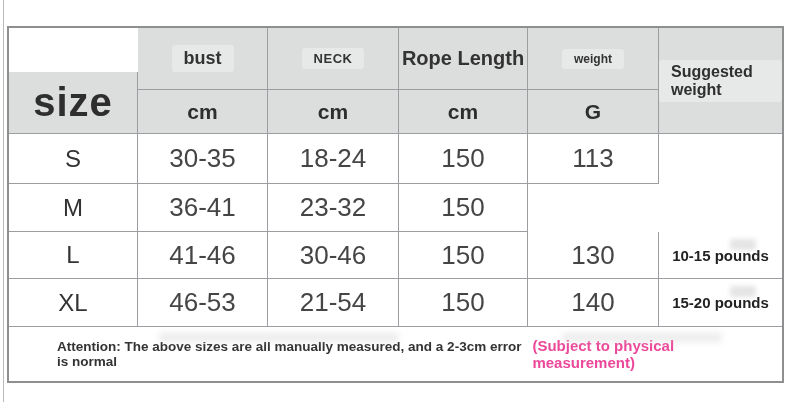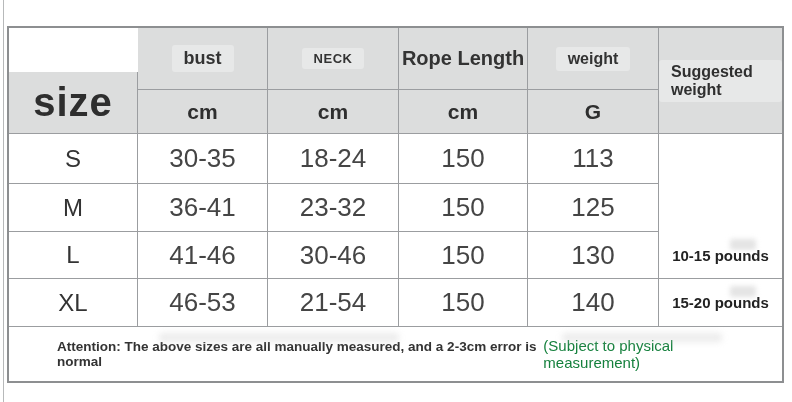--- a/index.html
+++ b/index.html
@@ -30,37 +30,37 @@
   .no-r { border-right: none; }
   .no-b { border-bottom: none; }
   .hdr { background: #dcdddd; }
 
   .size-cell { grid-column: 1; grid-row: 1 / span 2; font-size: 40px; font-weight: 600; color: #2e2e2e; letter-spacing: 1px; margin-top: 44px; }
   .sugg-cell { grid-column: 6; grid-row: 1 / span 2; font-size: 16px; font-weight: 600; color: #2f2f2f; }
 
   .h-bust  { font-size: 18px; font-weight: 600; }
   .h-neck  { font-size: 13px; font-weight: 600; letter-spacing: .5px; }
   .h-rope  { font-size: 20px; font-weight: 600; }
-  .h-weight{ font-size: 16px; font-weight: 600; }
+  .h-weight{ font-size: 12px; font-weight: 600; }
   .h-unit  { font-size: 21px; font-weight: 700; color: #2e2e2e; }
 
   .hl { background: rgba(255,255,255,0.32); padding: 3px 12px; border-radius: 3px; }
 
   .sz   { font-size: 24px; font-weight: 500; color: #333; }
   .num  { font-size: 26px; font-weight: 400; color: #454545; }
   .pounds { font-size: 15px; font-weight: 600; color: #222; }
 
   .footer-cell {
     grid-column: 1 / span 6; grid-row: 7;
     display: flex; align-items: center; justify-content: flex-end;
     padding: 0 26px 0 48px;
     position: relative;
   }
   .attn { font-size: 13.5px; font-weight: 600; color: #333; }
-  .note { font-size: 15px; font-weight: 400; color: #15803d; }
+  .note { font-size: 15px; font-weight: 700; color: #ec4899; }
 
   .smudge {
     position: absolute; background: #c9c9c9; filter: blur(2.5px); opacity: .5;
     pointer-events: none; border-radius: 2px;
   }
   .smudge.pnd { top: 7px; left: 58%; width: 26px; height: 11px; }
   .smudge.f1 { top: 6px; left: 150px; width: 240px; height: 9px; opacity: .35; filter: blur(3px); }
   .smudge.f2 { top: 6px; right: 60px; width: 160px; height: 9px; opacity: .35; filter: blur(3px); }
 </style>
 </head>
@@ -98,21 +98,20 @@
   <div class="cell sz" style="grid-column:1;grid-row:3">S</div>
   <div class="cell num" style="grid-column:2;grid-row:3">30-35</div>
   <div class="cell num" style="grid-column:3;grid-row:3">18-24</div>
   <div class="cell num" style="grid-column:4;grid-row:3">150</div>
   <div class="cell num" style="grid-column:5;grid-row:3">113</div>
 
   <div class="cell sz" style="grid-column:1;grid-row:4">M</div>
   <div class="cell num" style="grid-column:2;grid-row:4">36-41</div>
   <div class="cell num" style="grid-column:3;grid-row:4">23-32</div>
   <div class="cell num" style="grid-column:4;grid-row:4">150</div>
-  <div class="cell num" style="grid-column:5;grid-row:4">125</div>
 
   <div class="cell sz" style="grid-column:1;grid-row:5">L</div>
   <div class="cell num" style="grid-column:2;grid-row:5">41-46</div>
   <div class="cell num" style="grid-column:3;grid-row:5">30-46</div>
   <div class="cell num" style="grid-column:4;grid-row:5">150</div>
   <div class="cell num" style="grid-column:5;grid-row:5">130</div>
   <div class="cell pounds no-r" style="grid-column:6;grid-row:5">
     <i class="smudge pnd"></i>
     <span>10-15 pounds</span>
   </div>

